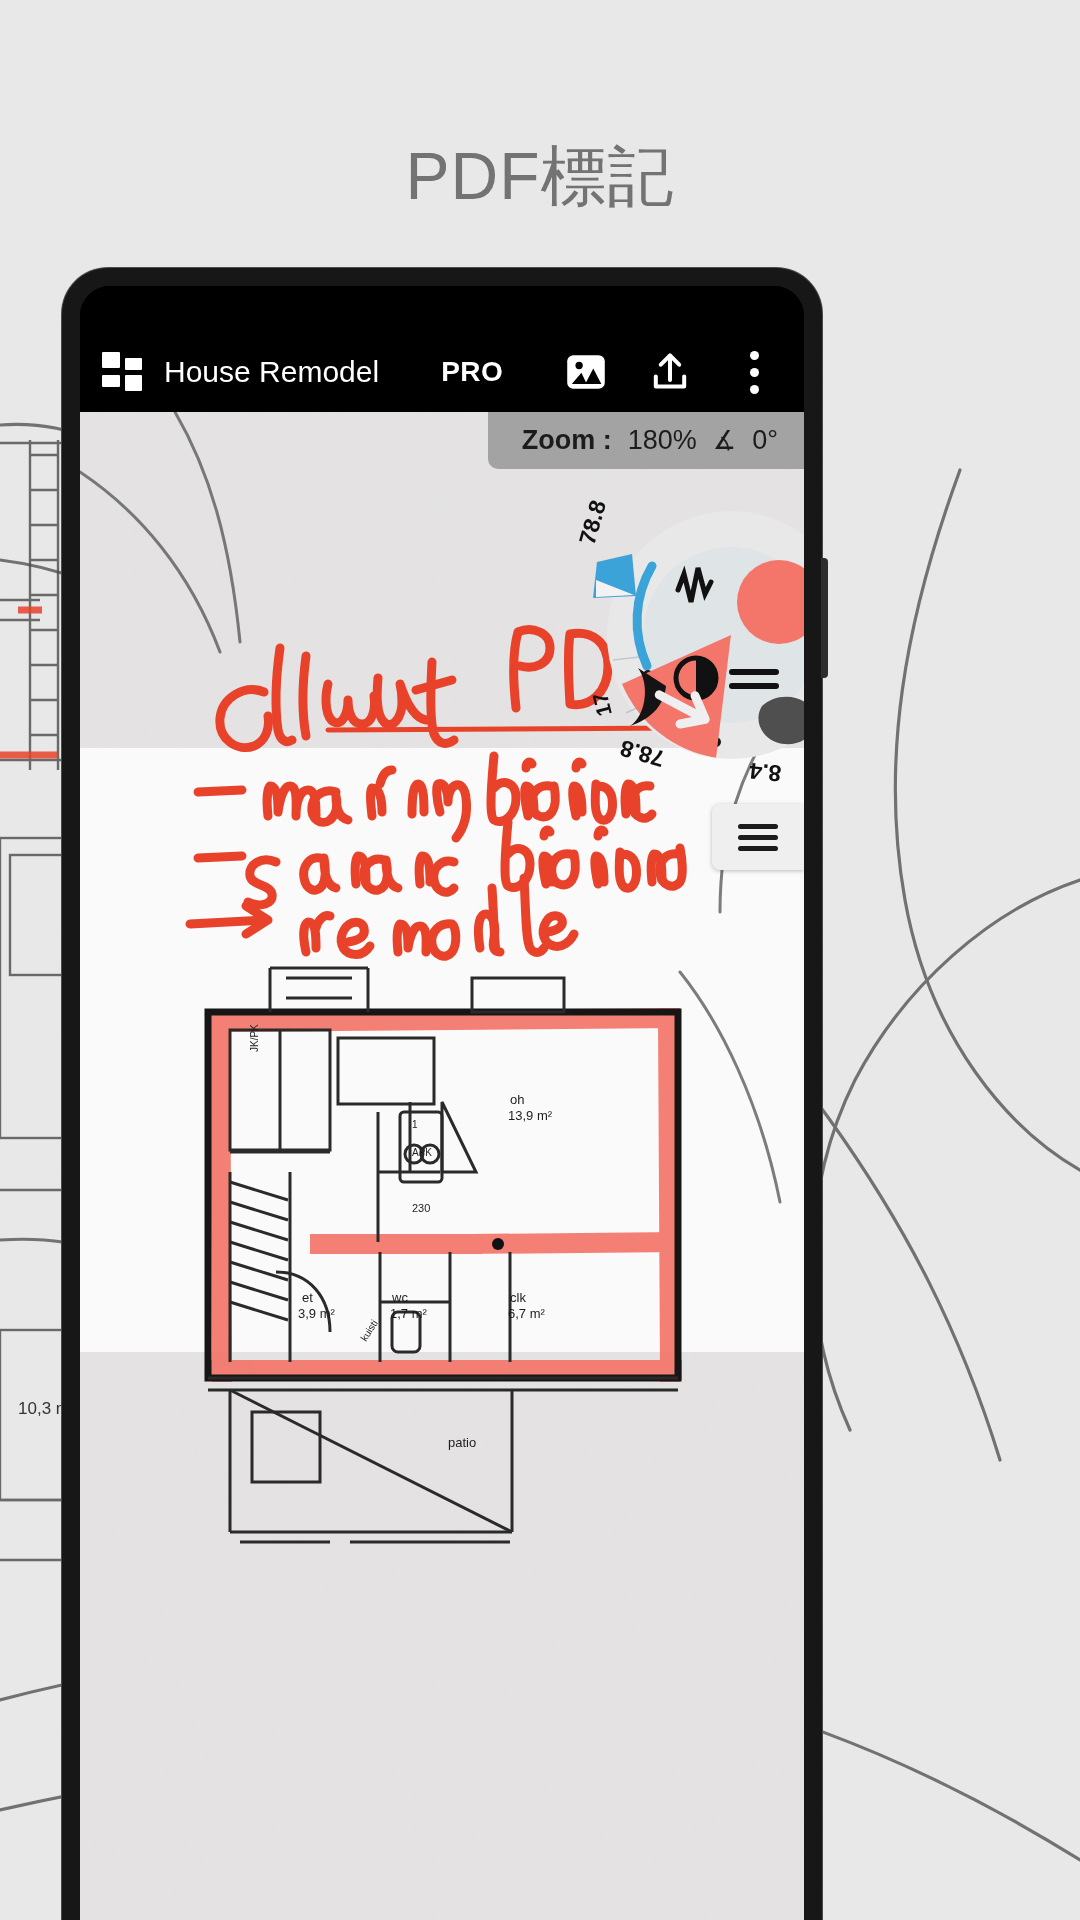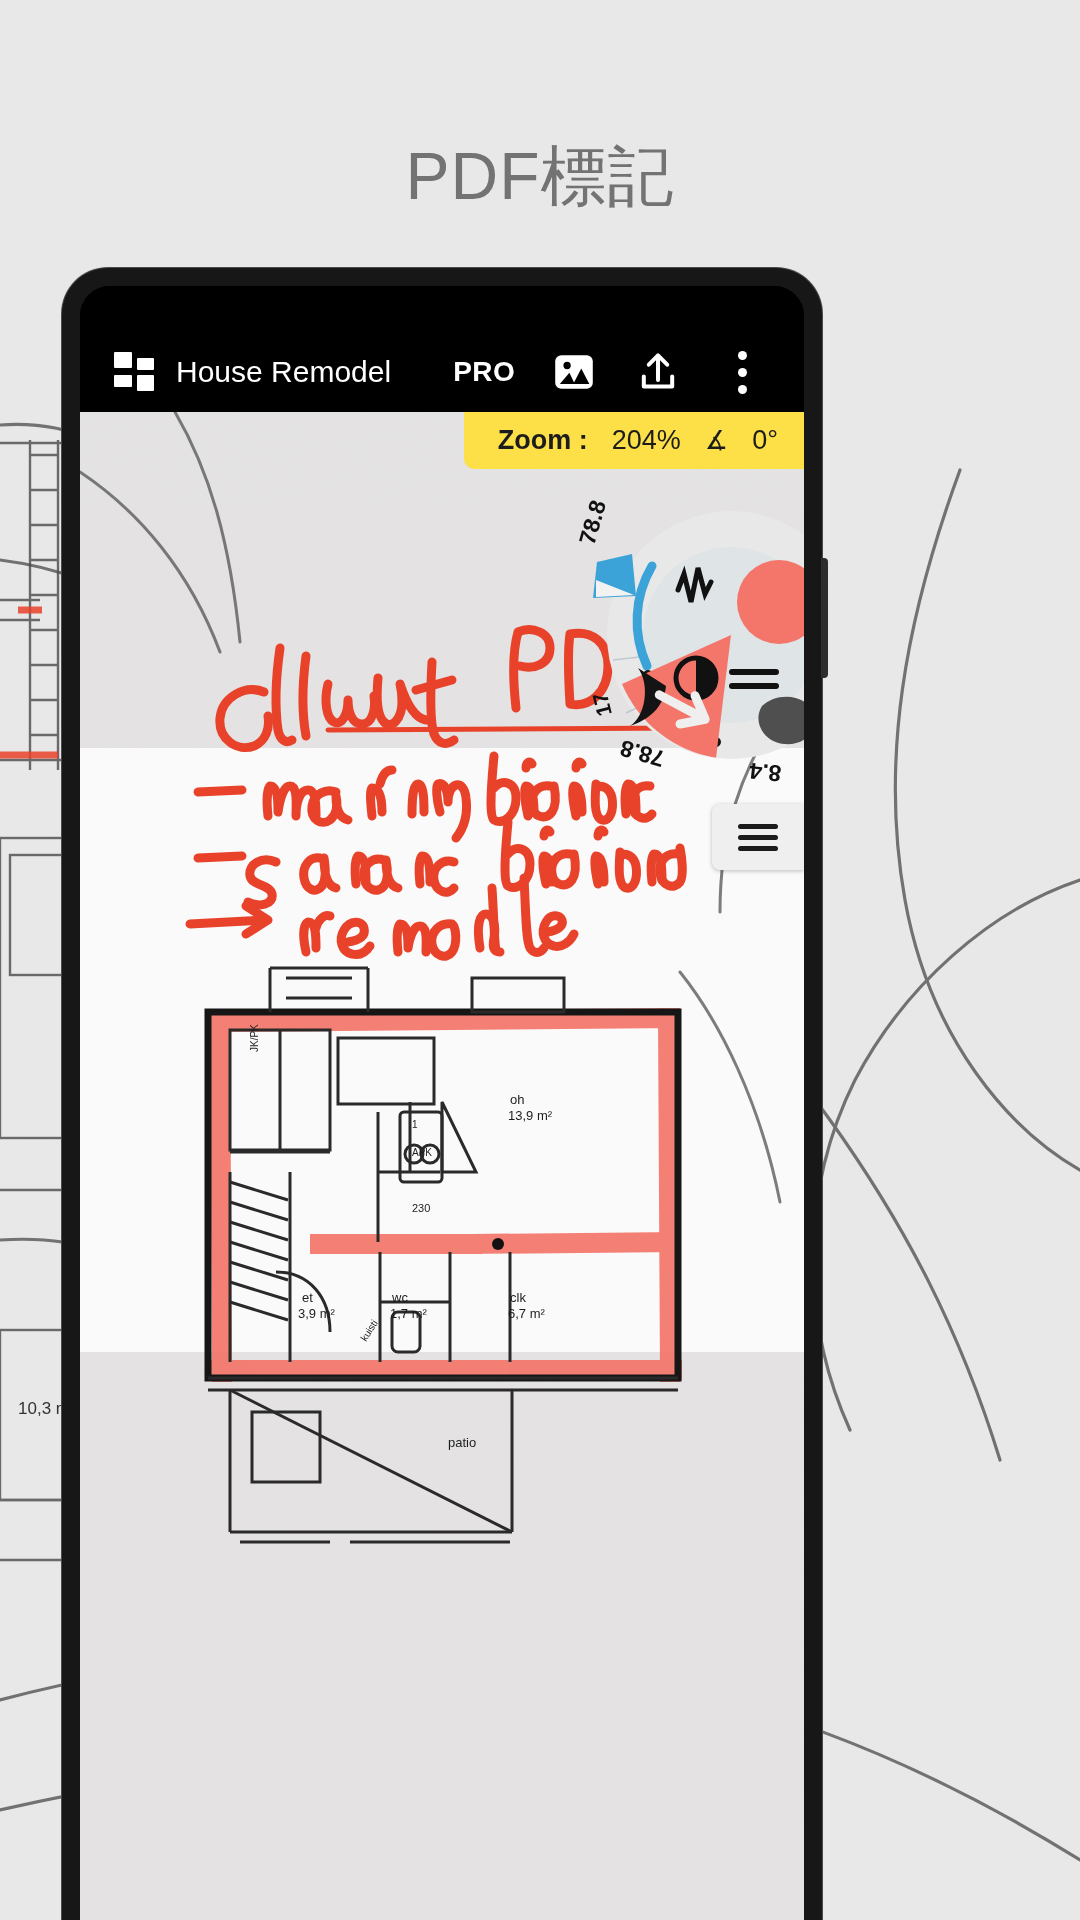--- a/index.html
+++ b/index.html
@@ -38,21 +38,21 @@
   }
   .power-btn{
     position:absolute; right:-6px; top:290px; width:7px; height:120px;
     background:#2d2d2d; border-radius:0 4px 4px 0;
   }
 
   
   .appbar{
     position:absolute; left:0; top:46px; width:100%; height:80px;
     background:#000; display:flex; align-items:center;
-    padding:0 34px; gap:0; z-index:3;
+    padding:0 22px; gap:0; z-index:3;
   }
   .grid-icon{ width:40px; height:40px; display:grid;
     grid-template-columns:1fr 1fr; grid-template-rows:1fr 1fr; gap:5px; flex:0 0 auto;}
   .grid-icon i{ background:#fff; display:block; border-radius:1px;}
   .grid-icon i:nth-child(1){ height:16px; }
   .grid-icon i:nth-child(2){ height:12px; align-self:end;}
   .grid-icon i:nth-child(3){ height:12px; }
   .grid-icon i:nth-child(4){ height:16px; }
 
   .app-title{ color:#fff; font-size:30px; margin-left:22px; white-space:nowrap;}
@@ -65,23 +65,23 @@
 
   
   .canvas{
     position:absolute; left:0; top:126px; right:0; bottom:0;
     background:#e9e9e9; overflow:hidden;
   }
 
   
   .zoom-chip{
     position:absolute; right:0; top:0;
-    background:#fde047; padding:13px 26px 13px 34px;
+    background:#a3a3a3; padding:13px 26px 13px 34px;
     border-bottom-left-radius:10px;
-    display:flex; align-items:center; gap:24px;
+    display:flex; align-items:center; gap:16px;
     font-size:27px; color:#1c1c1c; z-index:8; white-space:nowrap;
   }
   .zoom-chip .lbl{ font-weight:bold;}
   .zoom-chip .val{ font-weight:400;}
   .zoom-chip .ang-ico{ font-size:26px; }
 
   
   .radial{ position:absolute; right:-92px; top:58px; width:330px; height:330px; z-index:9;}
   .side-tab{
     position:absolute; right:0; top:392px; width:92px; height:66px;
@@ -209,21 +209,21 @@
         <g stroke="#5d5d5d" stroke-width="3" fill="none" opacity=".8" stroke-linecap="round">
           <path d="M95 0 C 130 60 150 130 160 230"></path>
           <path d="M0 60 C 60 100 110 160 140 240"></path>
           <path d="M600 560 C 640 610 680 690 700 790"></path>
           <path d="M700 300 C 660 360 640 420 640 500"></path>
         </g>
       </svg>
 
       <div class="zoom-chip">
         <span class="lbl">Zoom :</span>
-        <span class="val">204%</span>
+        <span class="val">180%</span>
         <span class="ang-ico">∡</span>
         <span class="val">0°</span>
       </div>
 
       <div class="radial">
         <svg width="330" height="330" viewBox="0 0 330 330">
           <defs>
             <clipPath id="clipDial">
                 <circle cx="165" cy="165" r="124"></circle>
               </clipPath>

